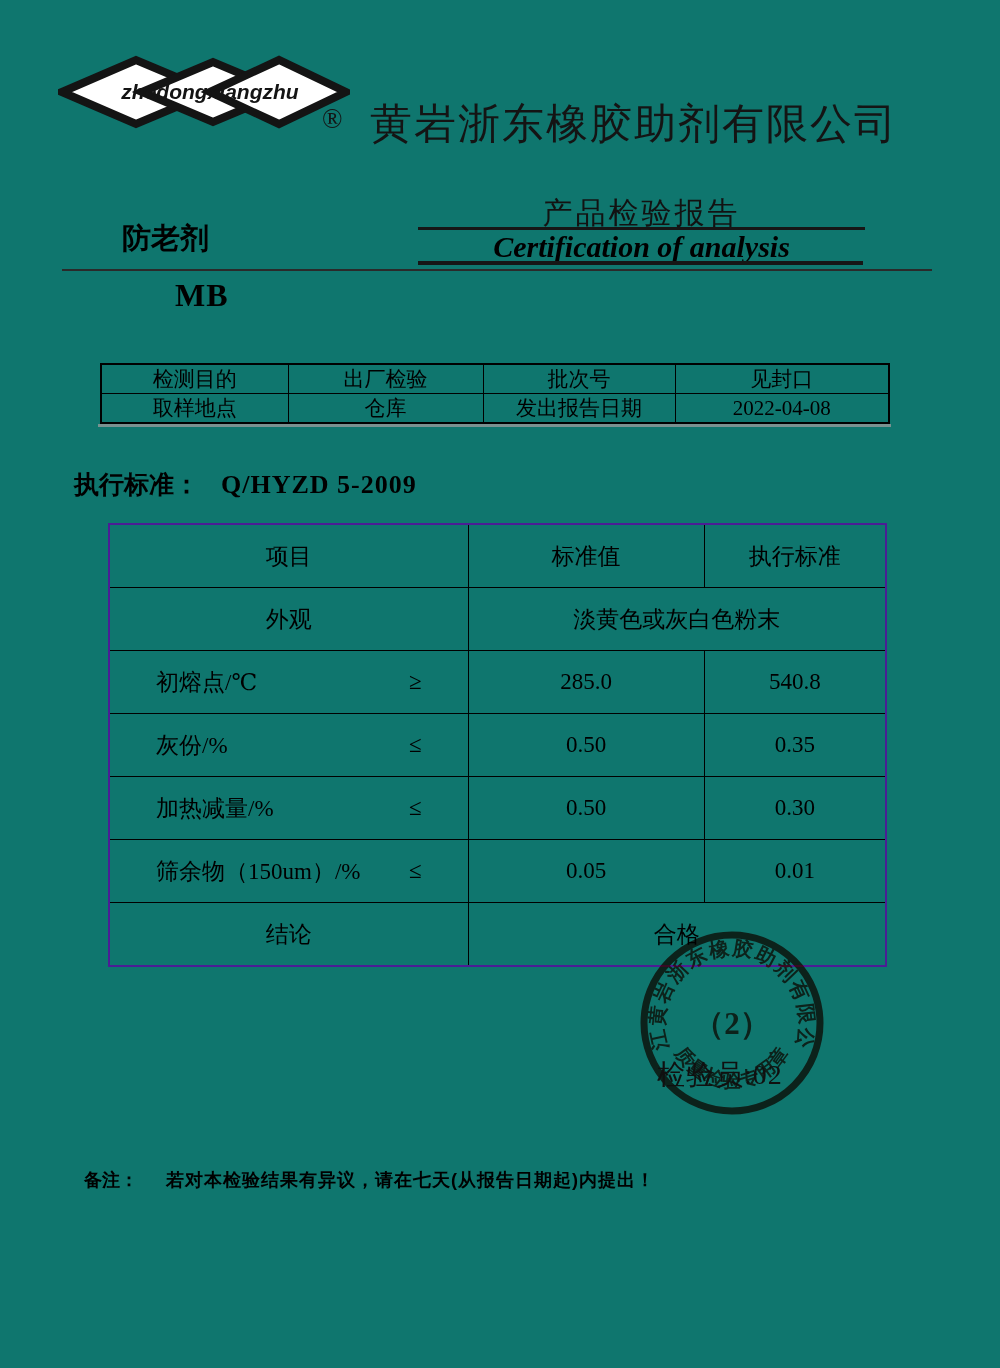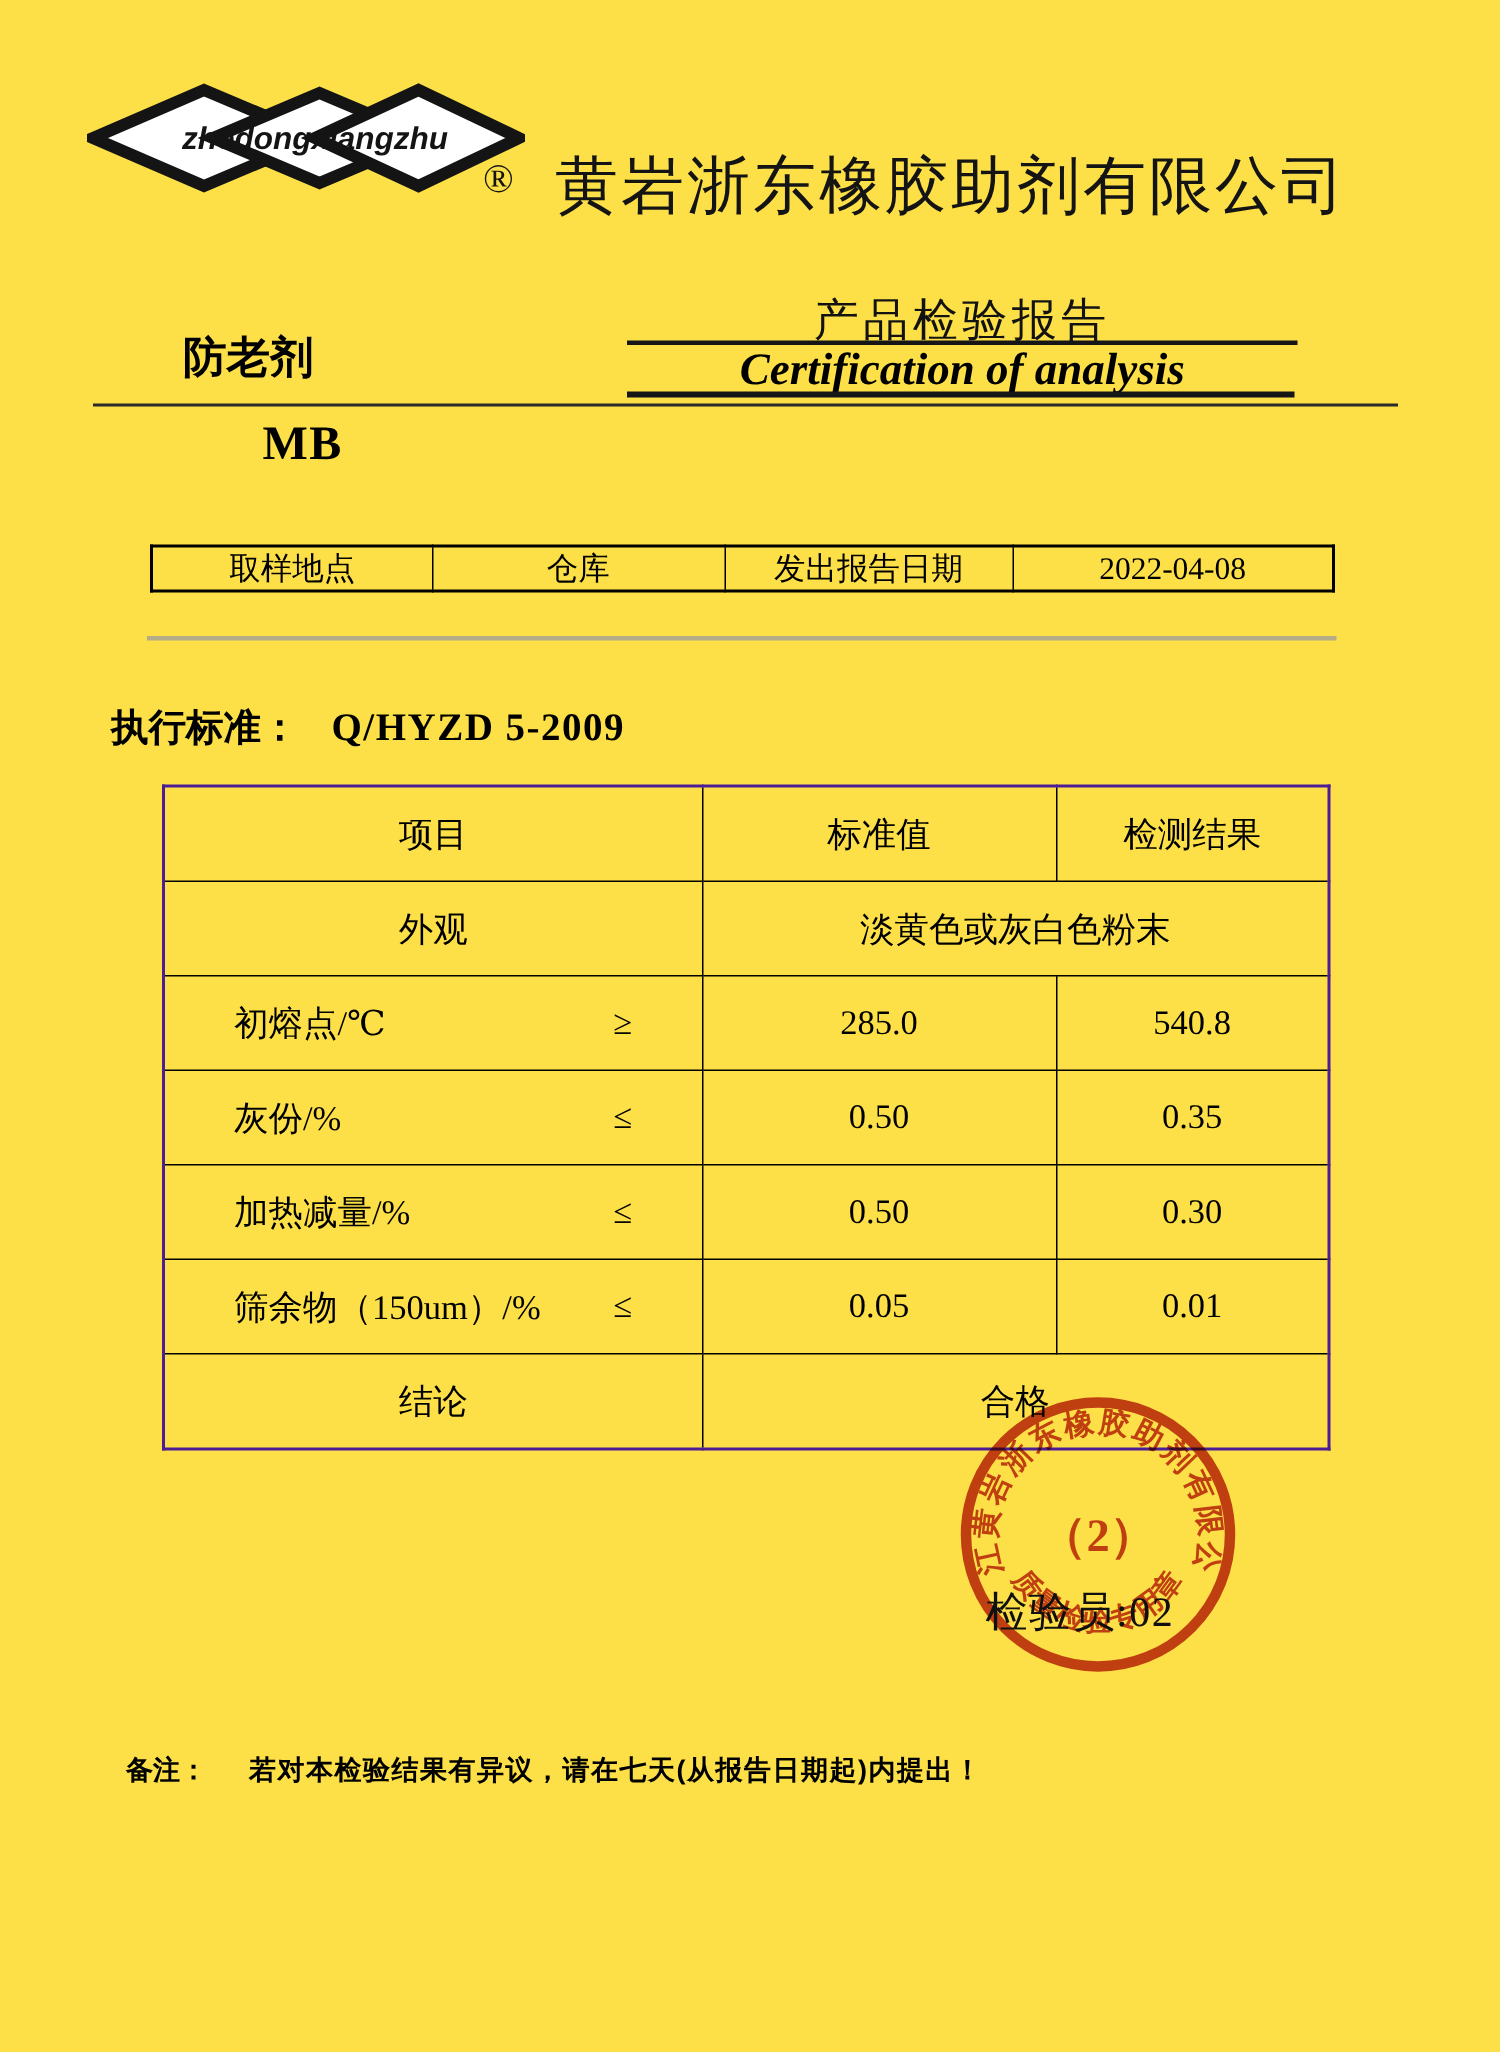--- a/index.html
+++ b/index.html
@@ -1,18 +1,18 @@
 <!DOCTYPE html>
 <html><head>
 <meta charset="utf-8">
 <style>
   html,body { margin:0; padding:0; background:#e8e8e8; }
   .page {
     position:relative; width:1000px; height:1368px; margin:0 auto;
-    background:#fde047; overflow:hidden;
+    background:#0f766e; overflow:hidden;
     font-family:"Liberation Serif","DejaVu Serif",serif; color:#000;
   }
   .abs { position:absolute; }
   .sans { font-family:"Liberation Sans","DejaVu Sans",sans-serif; }
 
   
   .company-name { left:370px; top:96px; font-size:42px; letter-spacing:2px; white-space:nowrap; color:#141414; }
   .product-category { left:122px; top:219px; font-size:29px; font-weight:bold; }
   .title-zh { left:418px; top:193px; width:447px; text-align:center; font-size:30px; letter-spacing:3px; color:#121212; }
   .title-en { left:418px; top:230px; width:447px; text-align:center; font-size:30px; font-weight:bold; font-style:italic; }
@@ -71,20 +71,26 @@
   <div class="abs product-code">MB</div>
 
   <table class="abs t1">
     <colgroup>
         <col style="width:187px">
         <col style="width:195px">
         <col style="width:192px">
         <col style="width:214px">
       </colgroup>
     <tbody>
+        <tr>
+      <td>检测目的</td>
+      <td>出厂检验</td>
+      <td>批次号</td>
+      <td>见封口</td>
+    </tr>
     <tr>
       <td>取样地点</td>
       <td>仓库</td>
       <td>发出报告日期</td>
       <td>2022-04-08</td>
     </tr>
   </tbody>
     </table>
   <div class="abs t1-shadow"></div>
 
@@ -95,21 +101,21 @@
   <table class="abs t2">
     <colgroup>
         <col style="width:359px">
         <col style="width:236px">
         <col style="width:182px">
       </colgroup>
     <tbody>
         <tr>
       <td>项目</td>
       <td>标准值</td>
-      <td>检测结果</td>
+      <td>执行标准</td>
     </tr>
     <tr>
       <td>外观</td>
       <td colspan="2">淡黄色或灰白色粉末</td>
     </tr>
     <tr>
       <td>
             <div class="icell">
               <span>初熔点/℃</span>
               <span class="op">≥</span>

